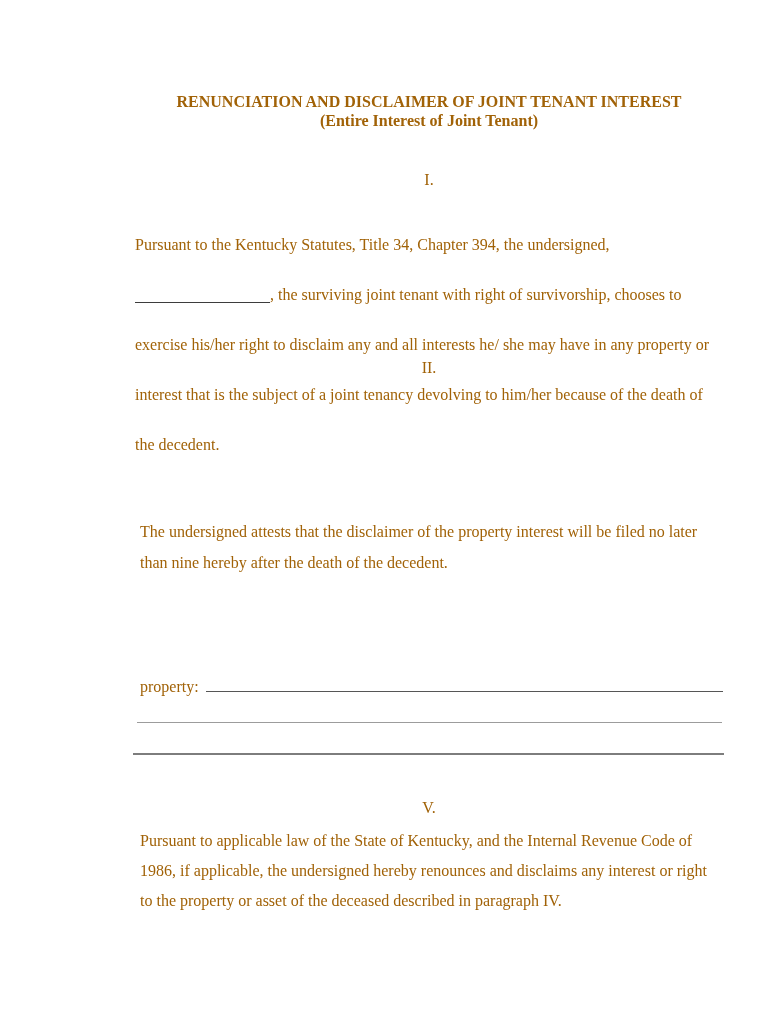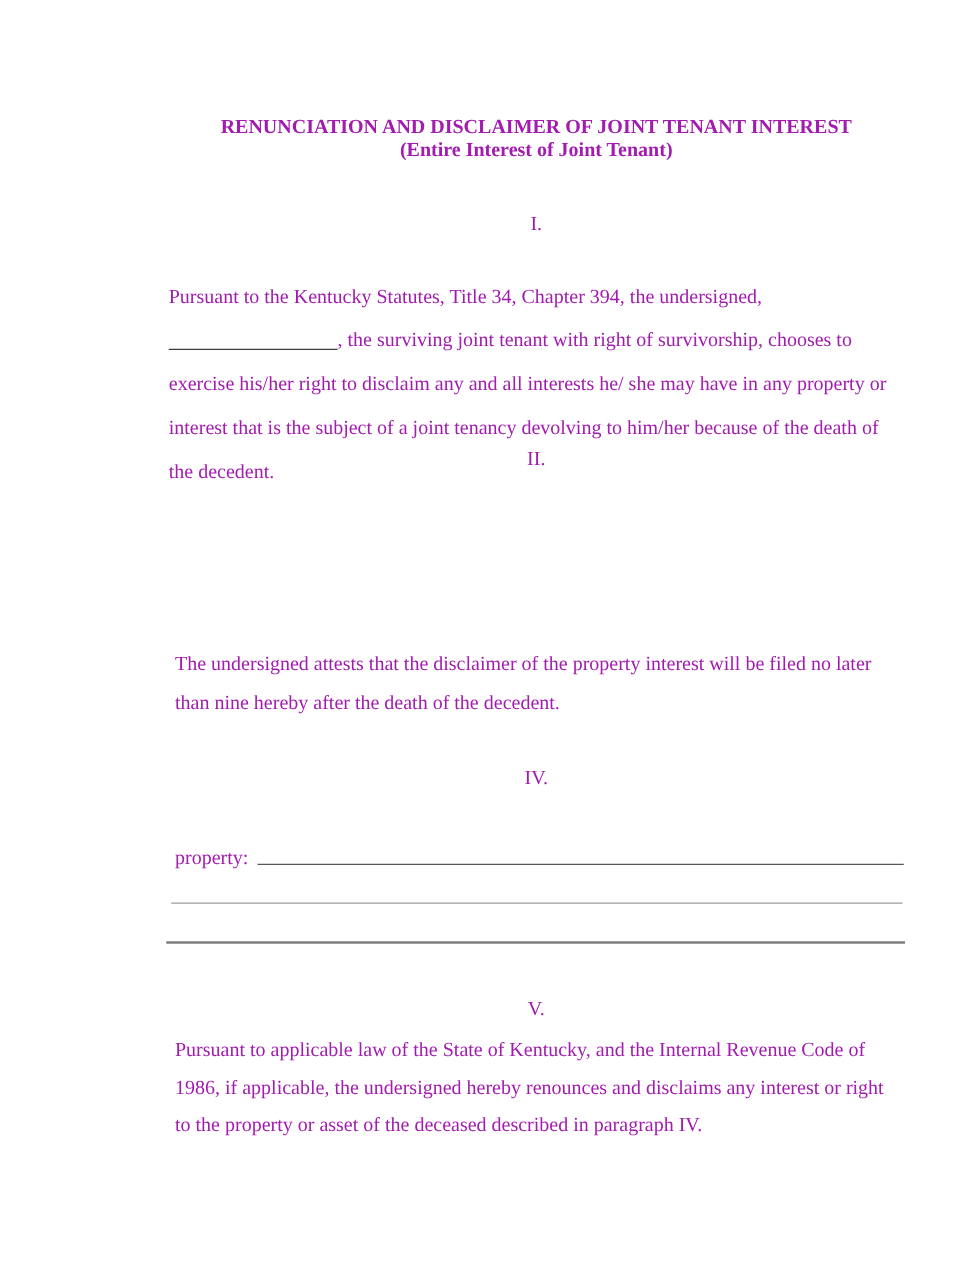--- a/index.html
+++ b/index.html
@@ -4,21 +4,21 @@
 <style>
   * { margin: 0; padding: 0; box-sizing: border-box; }
   html, body { background: #ffffff; }
   .page {
     position: relative;
     width: 770px;
     height: 1024px;
     background: #ffffff;
     font-family: "Liberation Serif", "DejaVu Serif", serif;
     font-size: 16px;
-    color: #a21caf;
+    color: #a16207;
     overflow: hidden;
   }
   .content {
     position: absolute;
     left: 135px;
     top: 0;
     width: 588px;
     height: 100%;
   }
   .abs { position: absolute; left: 0; right: 0; }
@@ -35,21 +35,21 @@
     line-height: 20px;
     font-size: 16px;
   }
   .h-one   { top: 170px; }
   .h-two   { top: 358px; }
   .h-three { top: 489px; }
   .h-four  { top: 613px; }
   .h-five  { top: 798px; }
 
   .para { text-align: left; }
-  .p-one   { top: 220px; line-height: 35px; }
+  .p-one   { top: 220px; line-height: 50px; }
   .p-two   { top: 405px; line-height: 31px; padding-left: 5px; }
   .p-three { top: 516px; line-height: 31px; padding-left: 5px; }
   .p-four  { top: 639px; line-height: 32px; padding-left: 5px; }
   .p-five  { top: 826px; line-height: 30px; padding-left: 5px; }
 
   .blank {
     display: inline-block;
     height: 15px;
     border-bottom: 1px solid #3d3d3d;
     margin-bottom: -3px;
@@ -101,21 +101,20 @@
     <div class="abs numeral h-one">I.</div>
 
     <p class="abs para p-one"><span>Pursuant to the Kentucky Statutes, Title 34, Chapter 394, the undersigned,</span> <span class="blank blank-name"></span><span>, the surviving joint tenant with right of survivorship, chooses to exercise his/her right to disclaim any and all interests he/ she may have in any property or interest that is the subject of a joint tenancy devolving to him/her because of the death of the decedent.</span></p>
 
     <div class="abs numeral h-two">II.</div>
 
 
 
     <p class="abs para p-three">The undersigned attests that the disclaimer of the property interest will be filed no later than nine hereby after the death of the decedent.</p>
 
-    <div class="abs numeral h-four">IV.</div>
 
 
     <div class="abs property-row">
       <span>property:</span>
       <span class="fill"></span>
     </div>
 
     <div class="rule rule-1"></div>
     <div class="rule rule-2"></div>
 

